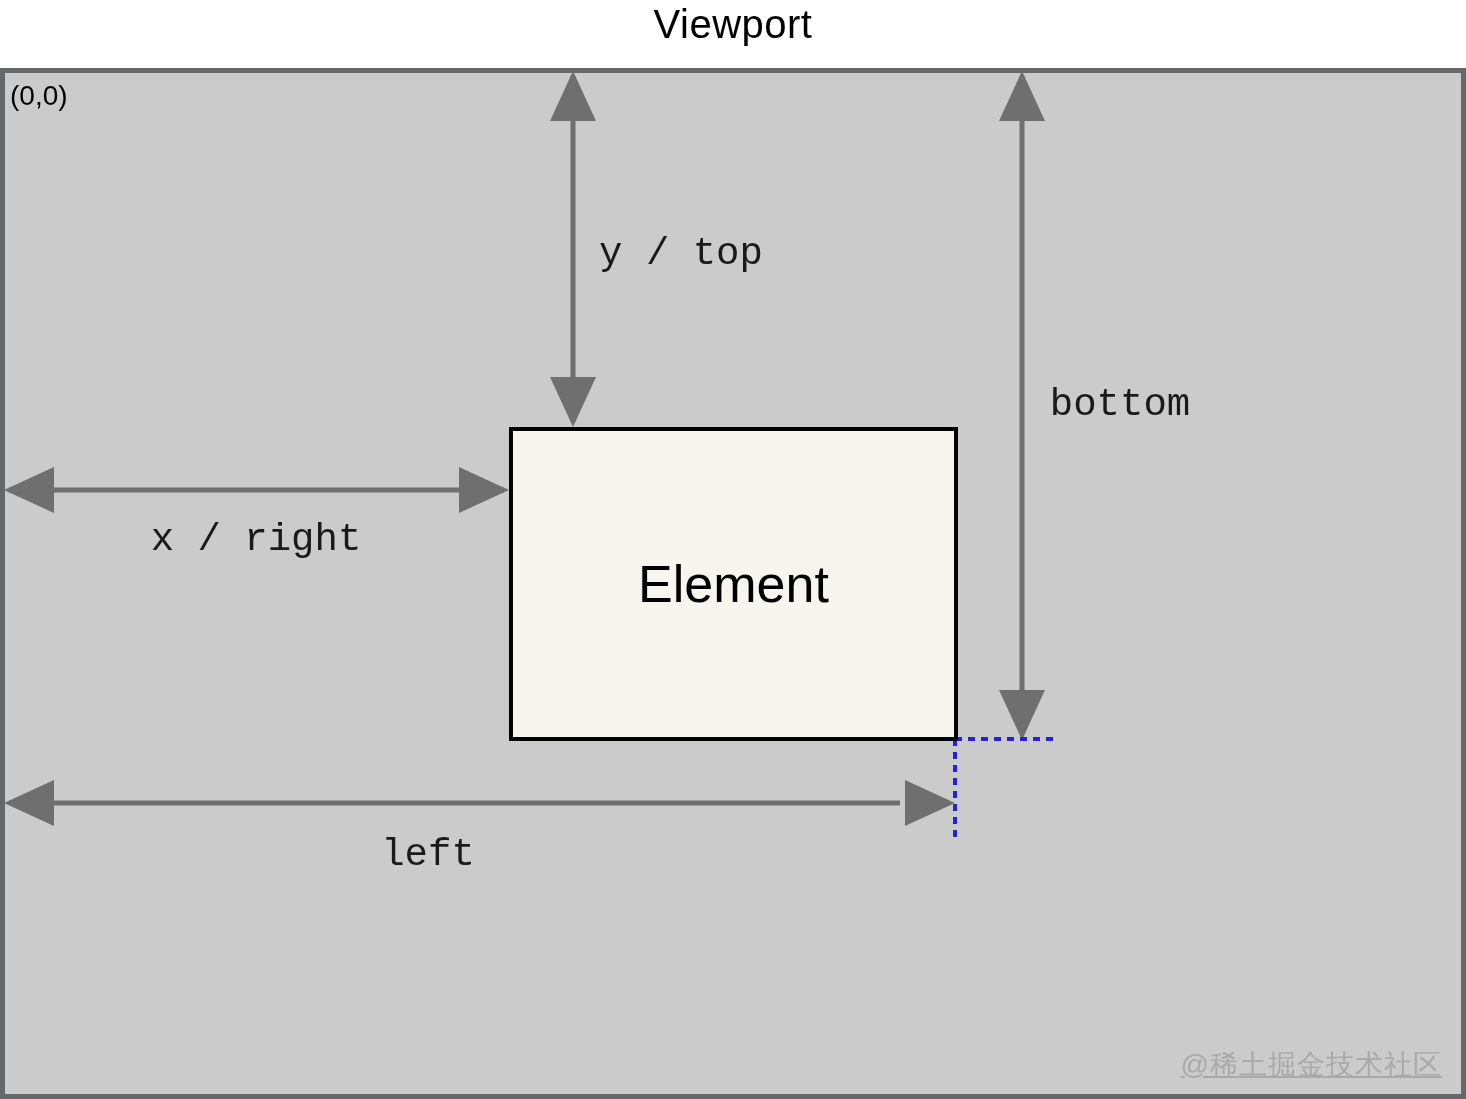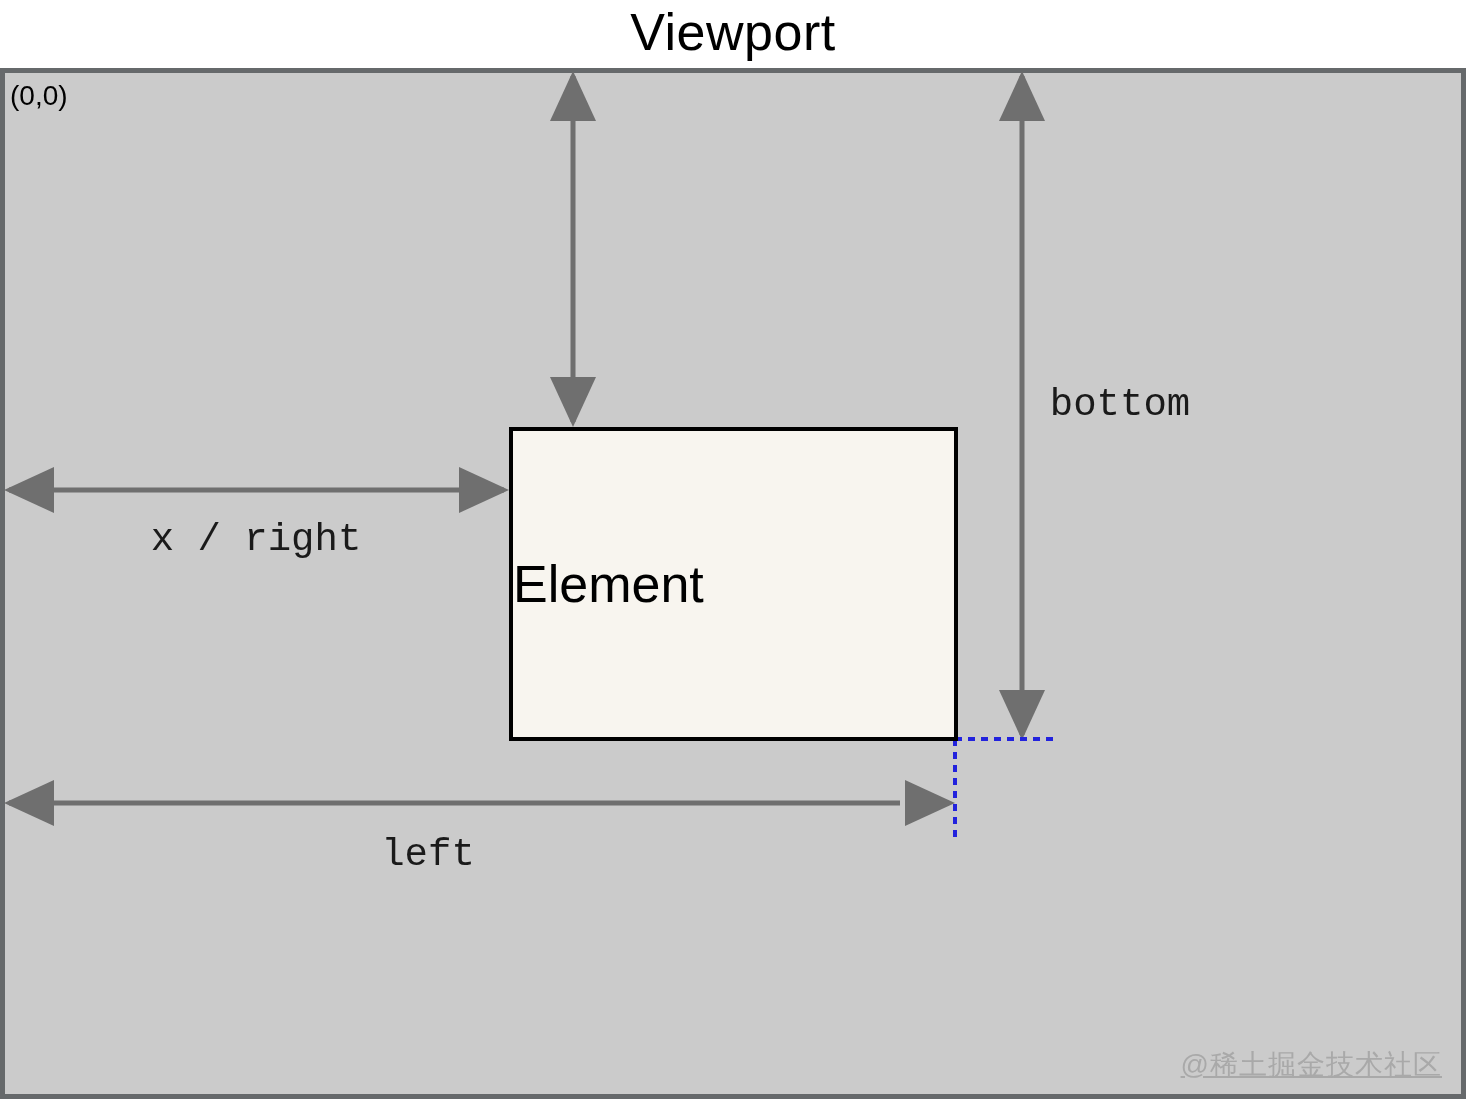--- a/index.html
+++ b/index.html
@@ -23,21 +23,21 @@
     background: var(--page_bg);
     overflow: hidden;
     font-family: "Liberation Sans", sans-serif;
   }
   .title {
     position: absolute;
     top: 2px;
     left: 0;
     width: 100%;
     text-align: center;
-    font-size: 52px;
+    font-size: 40px;
     font-weight: 500;
     color: var(--title_text);
     letter-spacing: 0.5px;
   }
   .viewport-box {
     position: absolute;
     left: 0;
     top: 68px;
     width: 1466px;
     height: 1031px;
@@ -64,21 +64,21 @@
   .element-box {
     position: absolute;
     left: 509px;
     top: 427px;
     width: 449px;
     height: 314px;
     background: var(--element_fill);
     border: 4px solid var(--element_border);
     display: flex;
     align-items: center;
-    justify-content: flex-start;
+    justify-content: center;
   }
   .element-label {
     font-size: 52px;
     color: #000000;
   }
   .mono-label {
     position: absolute;
     transform: translate(-50%, -50%);
     font-family: "Liberation Mono", monospace;
     font-size: 39px;
@@ -139,19 +139,20 @@
     <g>
       <path class="guide-line" d="M 955 739 H 1058"></path>
       <path class="guide-line" d="M 955 739 V 843"></path>
     </g>
   </svg>
 
   <div class="element-box">
     <span class="element-label">Element</span>
   </div>
 
+  <div class="mono-label label-top">y / top</div>
   <div class="mono-label label-bottom">bottom</div>
   <div class="mono-label label-left">x / right</div>
   <div class="mono-label label-right">left</div>
 
   <div class="watermark">@稀土掘金技术社区</div>
 
 </div>
 
 </body></html>

